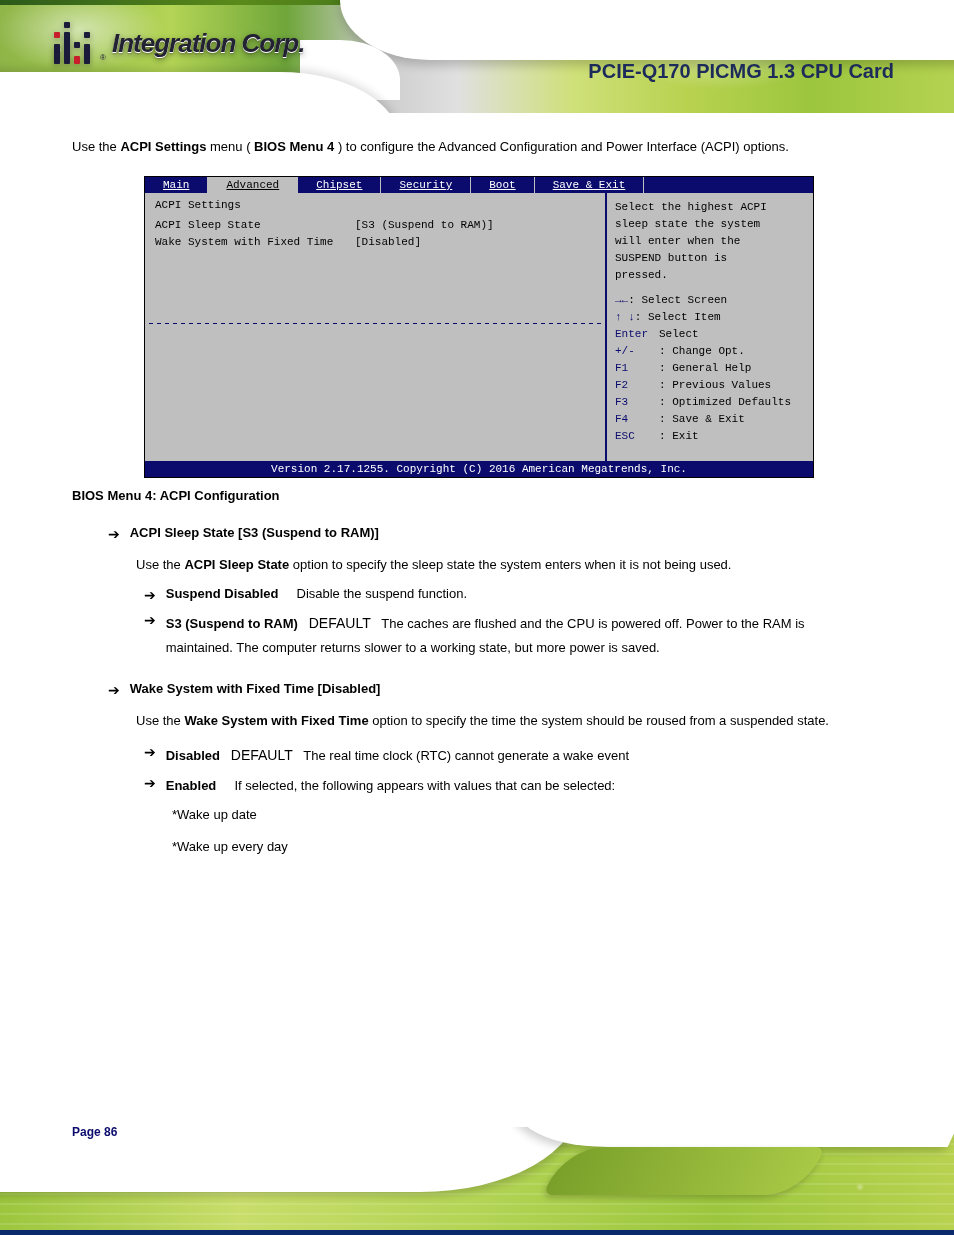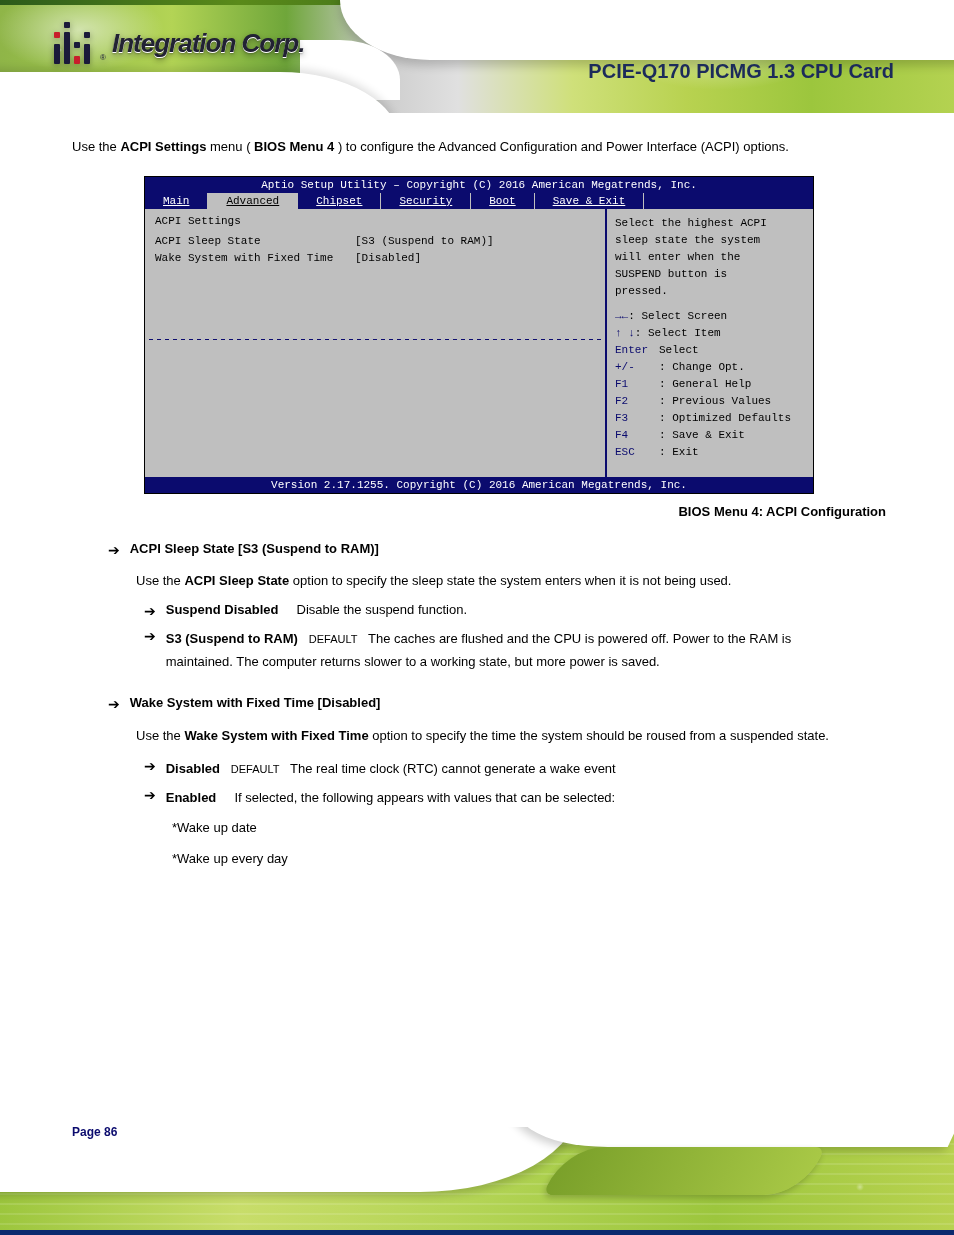--- a/index.html
+++ b/index.html
@@ -134,31 +134,31 @@
   .bios-right {
     flex: 1; padding: 6px 8px; color:#000; line-height:1.55;
   }
   .bios-right .bluekey{ color:#0b0b6e; display:inline-block; width:44px; }
   .bios-right .arrows{ color:#0b0b6e; }
   .bios-foot {
     background:#0b0b6e; color:#fff; text-align:center; padding:2px 0;
   }
 
   .caption {
-    text-align:right; font-size:13px; margin: 6px 0 22px;
+    text-align:left; font-size:13px; margin: 6px 0 22px;
   }
 
   
   .lvl1 { margin: 10px 0 10px 36px; display:flex; gap:10px; align-items:flex-start; }
   .lvl2 { margin: 6px 0 6px 72px; display:flex; gap:10px; align-items:flex-start; }
   .arrow-ico { font-size:14px; color:#000; line-height:1.3; flex:0 0 auto; }
   .item-head { font-weight:bold; }
   .para-sub { margin: 4px 0 10px 64px; line-height:1.8; }
   .para-sub2 { margin: 2px 0 8px 100px; line-height:1.8; }
-  .tag-default{ font-size:11px; }
+  .tag-default{ font-size:14px; }
 
   
   .ftr {
     position:absolute; bottom:0; left:0; width:954px; height:108px;
     background: linear-gradient(90deg,#9cc63d,#c8dd6a 25%,#b3d455 50%,#9cc63d 75%,#b8d250);
     overflow:hidden;
   }
   .ftr::before{
     content:""; position:absolute; inset:0;
     background:
@@ -222,21 +222,20 @@
 
   <p class="para-lead">
     <span>Use the </span>
     <span class="b">ACPI Settings</span>
     <span> menu (</span>
     <span class="b">BIOS Menu 4</span>
     <span>) to configure the Advanced Configuration and Power Interface (ACPI) options.</span>
   </p>
 
   <div class="bios">
-    <div class="bios-title">Aptio Setup Utility – Copyright (C) 2016 American Megatrends, Inc.</div>
     <div class="bios-tabs">
       <span>Main</span>
       <span class="active">Advanced</span>
       <span>Chipset</span>
       <span>Security</span>
       <span>Boot</span>
       <span>Save &amp; Exit</span>
     </div>
     <div class="bios-body">
       <div class="bios-left">

